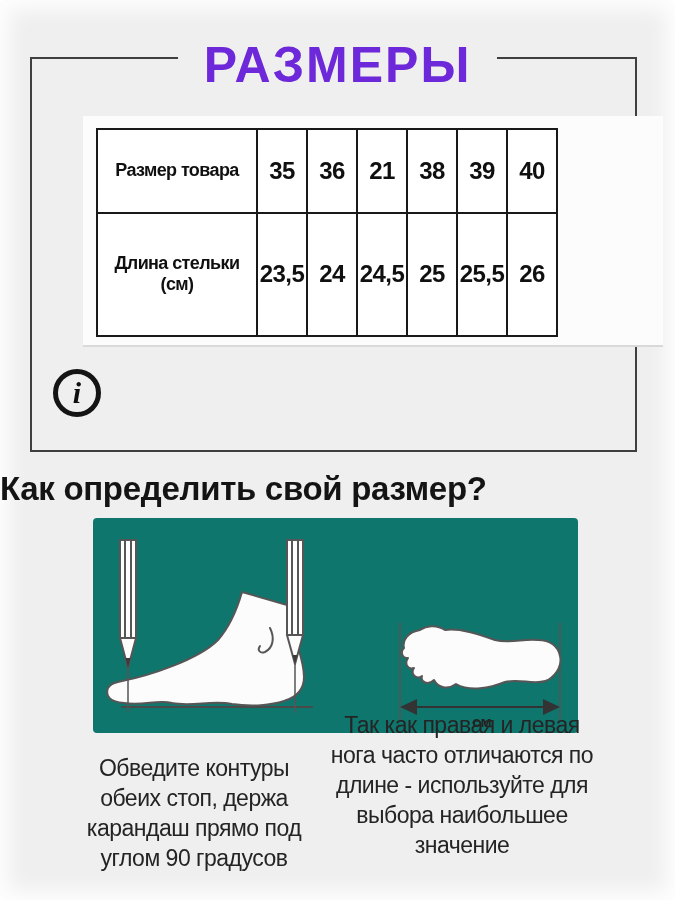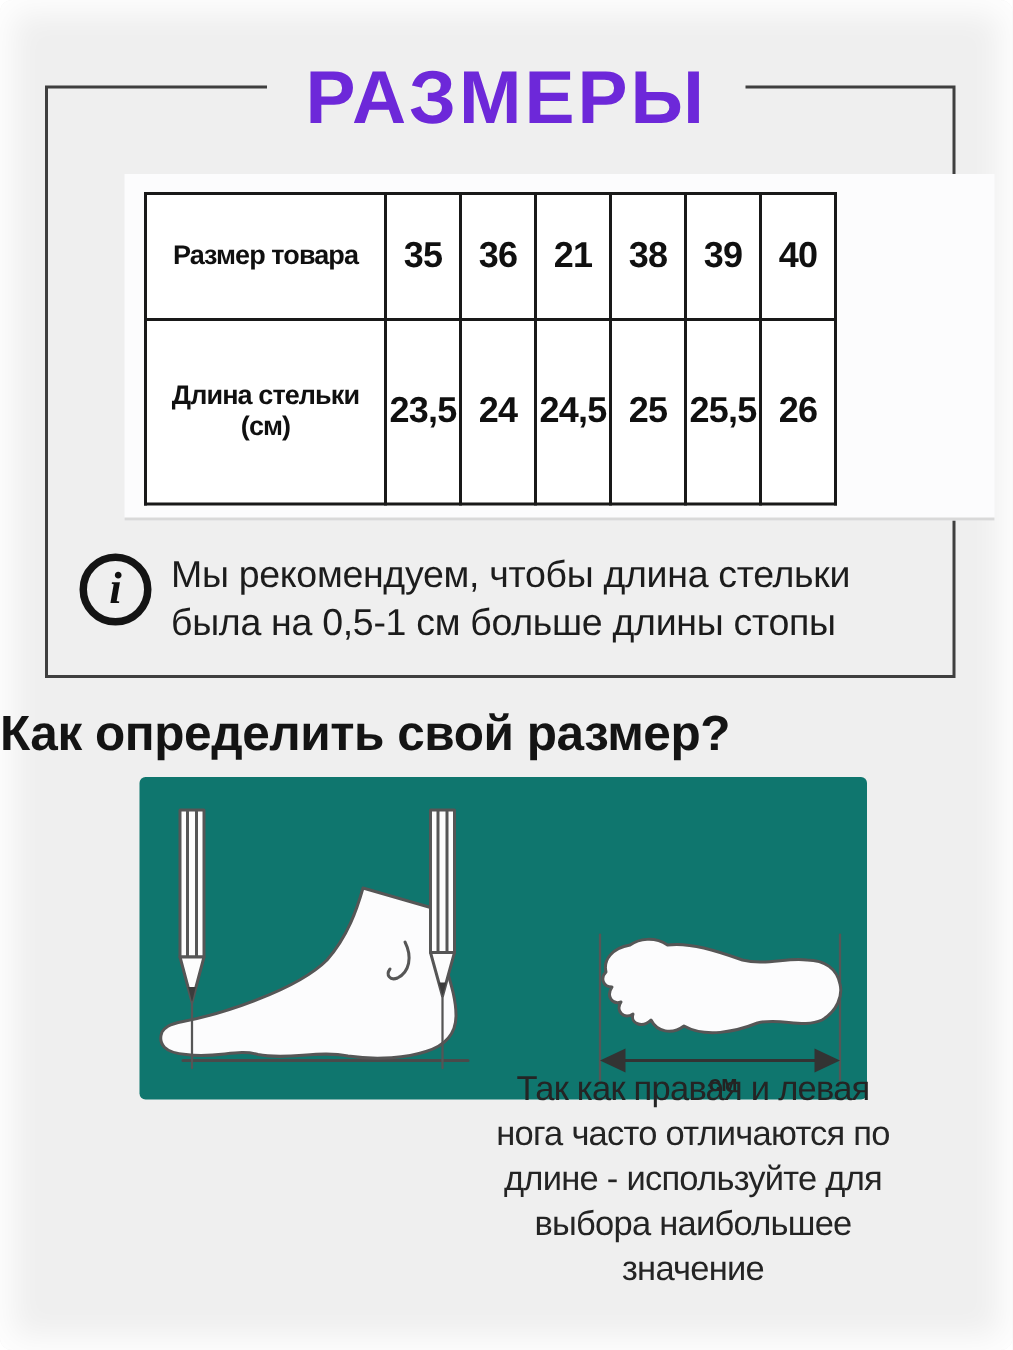--- a/index.html
+++ b/index.html
@@ -100,22 +100,20 @@
             <td class="val">25,5</td>
             <td class="val">26</td>
           </tr>
         </tbody>
       </table>
     </div>
 
     <div class="info-icon">
       <span>i</span>
     </div>
-    <div class="info-text">Мы рекомендуем, чтобы длина стельки
-была на 0,5-1 см больше длины стопы</div>
   </div>
 
   <div class="title-wrap">
     <span class="title">РАЗМЕРЫ</span>
   </div>
 
   <div class="h2">Как определить свой размер?</div>
 
   <div class="illus-panel">
 
@@ -182,19 +180,23 @@
         <g>
           <line x1="22" y1="97" x2="158" y2="97" stroke="#333333"></line>
           <polygon points="10,97 27,89 27,105" fill="#333333" stroke="none"></polygon>
           <polygon points="170,97 153,89 153,105" fill="#333333" stroke="none"></polygon>
         </g>
         <text x="92" y="117" text-anchor="middle" stroke="none" fill="#222222" font-family="Liberation Sans, sans-serif" font-size="15" font-weight="bold">см</text>
       </g>
     </svg>
   </div>
 
+  <div class="cap cap-left">Обведите контуры
+обеих стоп, держа
+карандаш прямо под
+углом 90 градусов</div>
   <div class="cap cap-right">Так как правая и левая
 нога часто отличаются по
 длине - используйте для
 выбора наибольшее
 значение</div>
 
 </div>
 
 </body></html>

